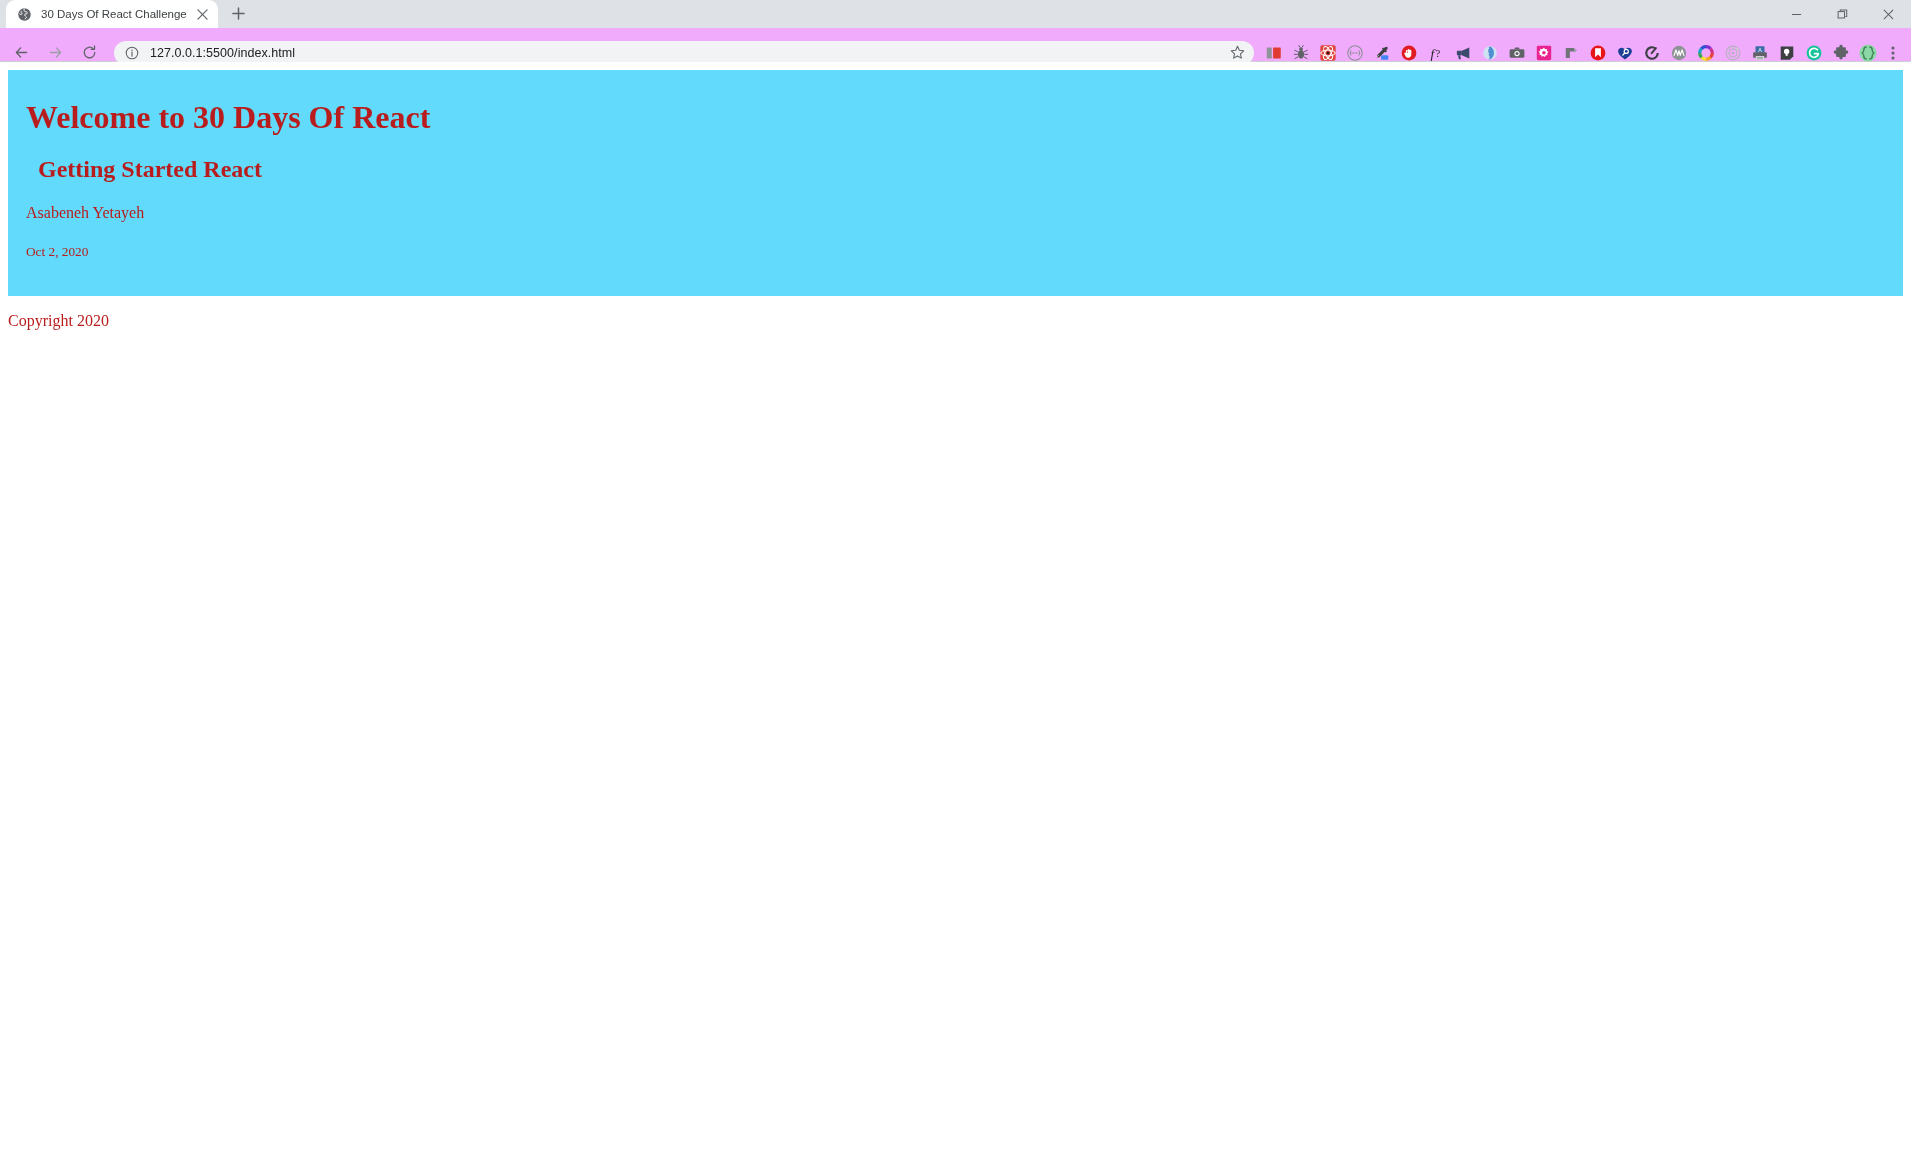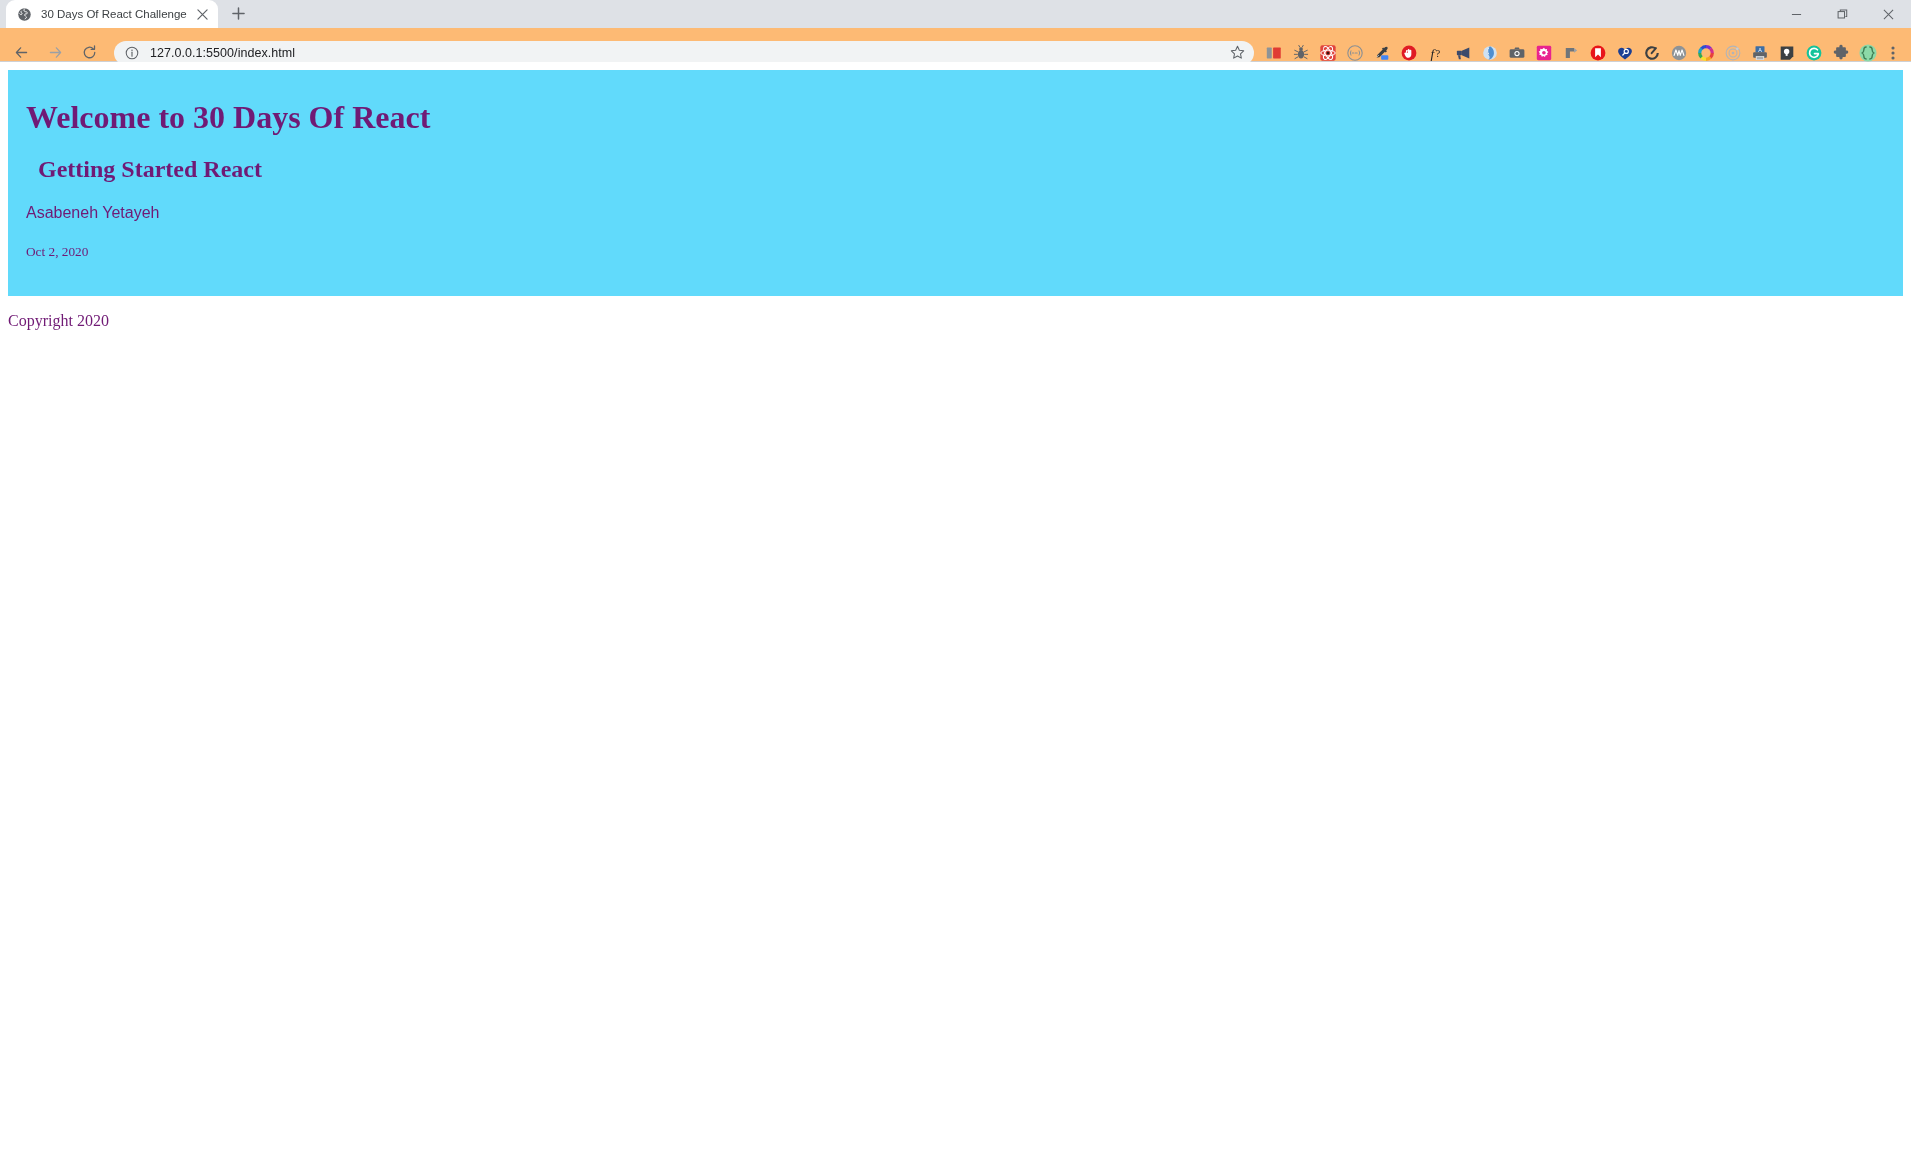--- a/index.html
+++ b/index.html
@@ -82,21 +82,21 @@
   }
   .wc-btn {
     width: 46px; height: 28px;
     display: flex; align-items: center; justify-content: center;
     cursor: pointer;
   }
 
   
   .toolbar {
     height: 34px;
-    background: #fdba74;
+    background: #f0abfc;
     display: flex;
     align-items: center;
     padding: 16px 6px 0 4px;
     flex: none;
     border-bottom: 1px solid #ced0d4;
   }
   .nav-btn {
     width: 28px; height: 28px;
     margin: 0 3px;
     display: flex; align-items: center; justify-content: center;
@@ -155,21 +155,21 @@
     cursor: pointer;
   }
 
   
   .viewport {
     flex: 1;
     background: #ffffff;
     overflow: hidden;
     padding: 8px;
     font-family: "Liberation Serif", serif;
-    color: #701a75;
+    color: #b91c1c;
   }
   .header-banner {
     background: #61dafb;
     padding: 10px 10px 14px 10px;
   }
   .h1 {
     font-size: 32px;
     font-weight: bold;
     margin: 21px 0 21px 0;
     font-family: "Liberation Serif", serif;
@@ -187,21 +187,21 @@
     font-size: 18.7px;
     font-weight: bold;
     margin: 18px 0 18px 0;
     font-family: "Liberation Serif", serif;
     padding-left: 8px;
   }
   .h4 {
     font-size: 16px;
     font-weight: normal;
     margin: 21px 0 21px 0;
-    font-family: Liberation Sans, sans-serif;
+    font-family: Liberation Serif, serif;
     padding-left: 8px;
   }
   .h5 {
     font-size: 13.3px;
     font-weight: normal;
     margin: 22px 0 22px 0;
     font-family: "Liberation Serif", serif;
     padding-left: 8px;
   }
   .main-block {

